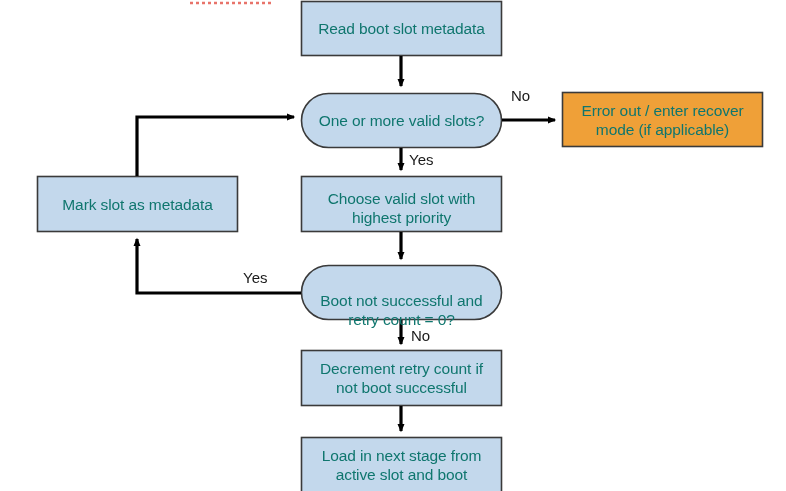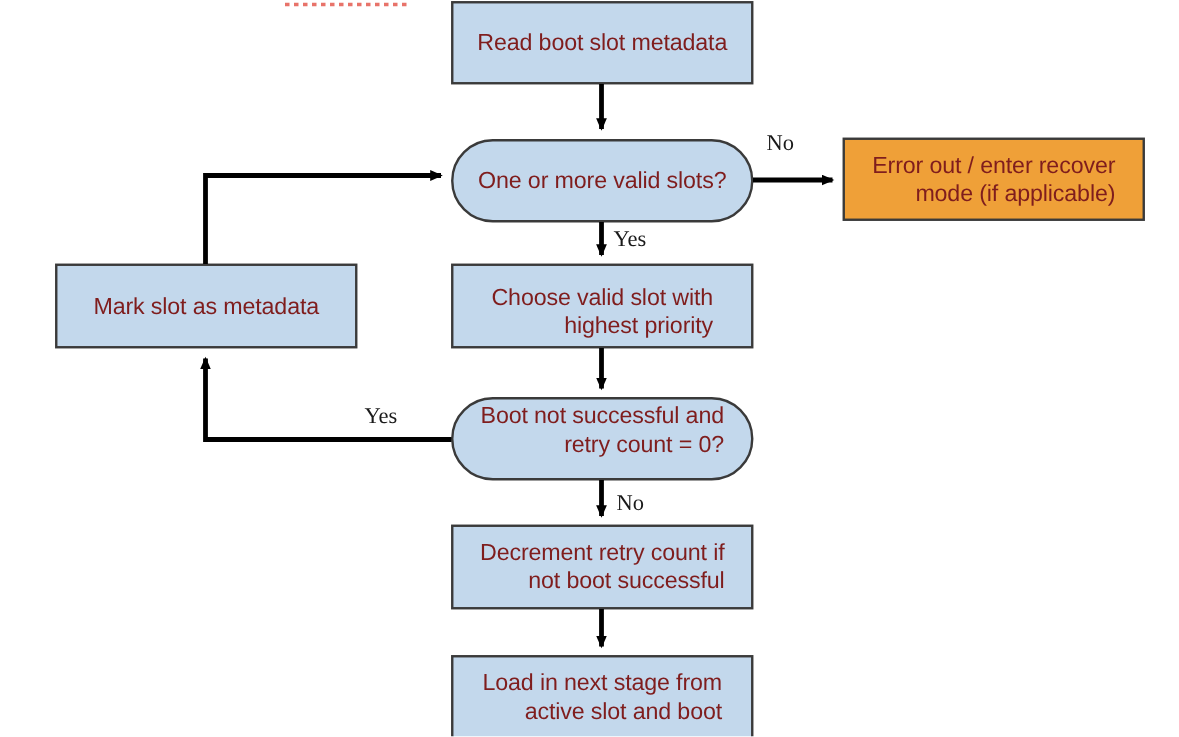--- a/index.html
+++ b/index.html
@@ -22,35 +22,34 @@
     left: 0;
     top: 0;
     width: 786px;
     height: 491px;
   }
   .node-label {
     position: absolute;
     display: flex;
     align-items: center;
     justify-content: center;
-    text-align: right;
-    color: #7f1d1d;
+    text-align: center;
+    color: #0f766e;
     font-size: 15.5px;
     line-height: 19px;
     pointer-events: none;
     white-space: pre-line;
     letter-spacing: -0.1px;
   }
   .edge-label {
     position: absolute;
     color: #1a1a1a;
     font-size: 15px;
     line-height: 16px;
     white-space: nowrap;
-    font-family: Liberation Serif, serif;
   }
 </style>
 </head>
 <body>
 
 <div id="canvas">
 
   <svg id="flow-svg" viewBox="0 0 786 491" xmlns="http://www.w3.org/2000/svg">
     <defs>
       <marker id="arrowhead" markerWidth="9" markerHeight="9" refX="7.2" refY="3.6" orient="auto" markerUnits="userSpaceOnUse">
@@ -98,21 +97,21 @@
   <div class="node-label" style="left:301px; top:93px; width:201px; height:55px;">One or more valid slots?</div>
 
   <div class="node-label" style="left:562px; top:92px; width:201px; height:55px;">Error out / enter recover
 mode (if applicable)</div>
 
   <div class="node-label" style="left:37px; top:176px; width:201px; height:56px;">Mark slot as metadata</div>
 
   <div class="node-label" style="left:301px; top:176px; width:201px; height:64px;">Choose valid slot with
 highest priority</div>
 
-  <div class="node-label" style="left:301px; top:259px; width:201px; height:55px;">Boot not successful and
+  <div class="node-label" style="left:301px; top:282px; width:201px; height:55px;">Boot not successful and
 retry count = 0?</div>
 
   <div class="node-label" style="left:301px; top:350px; width:201px; height:56px;">Decrement retry count if
 not boot successful</div>
 
   <div class="node-label" style="left:301px; top:437px; width:201px; height:56px;">Load in next stage from
 active slot and boot</div>
 
   <div class="edge-label" style="left:511px; top:88px;">No</div>
 

